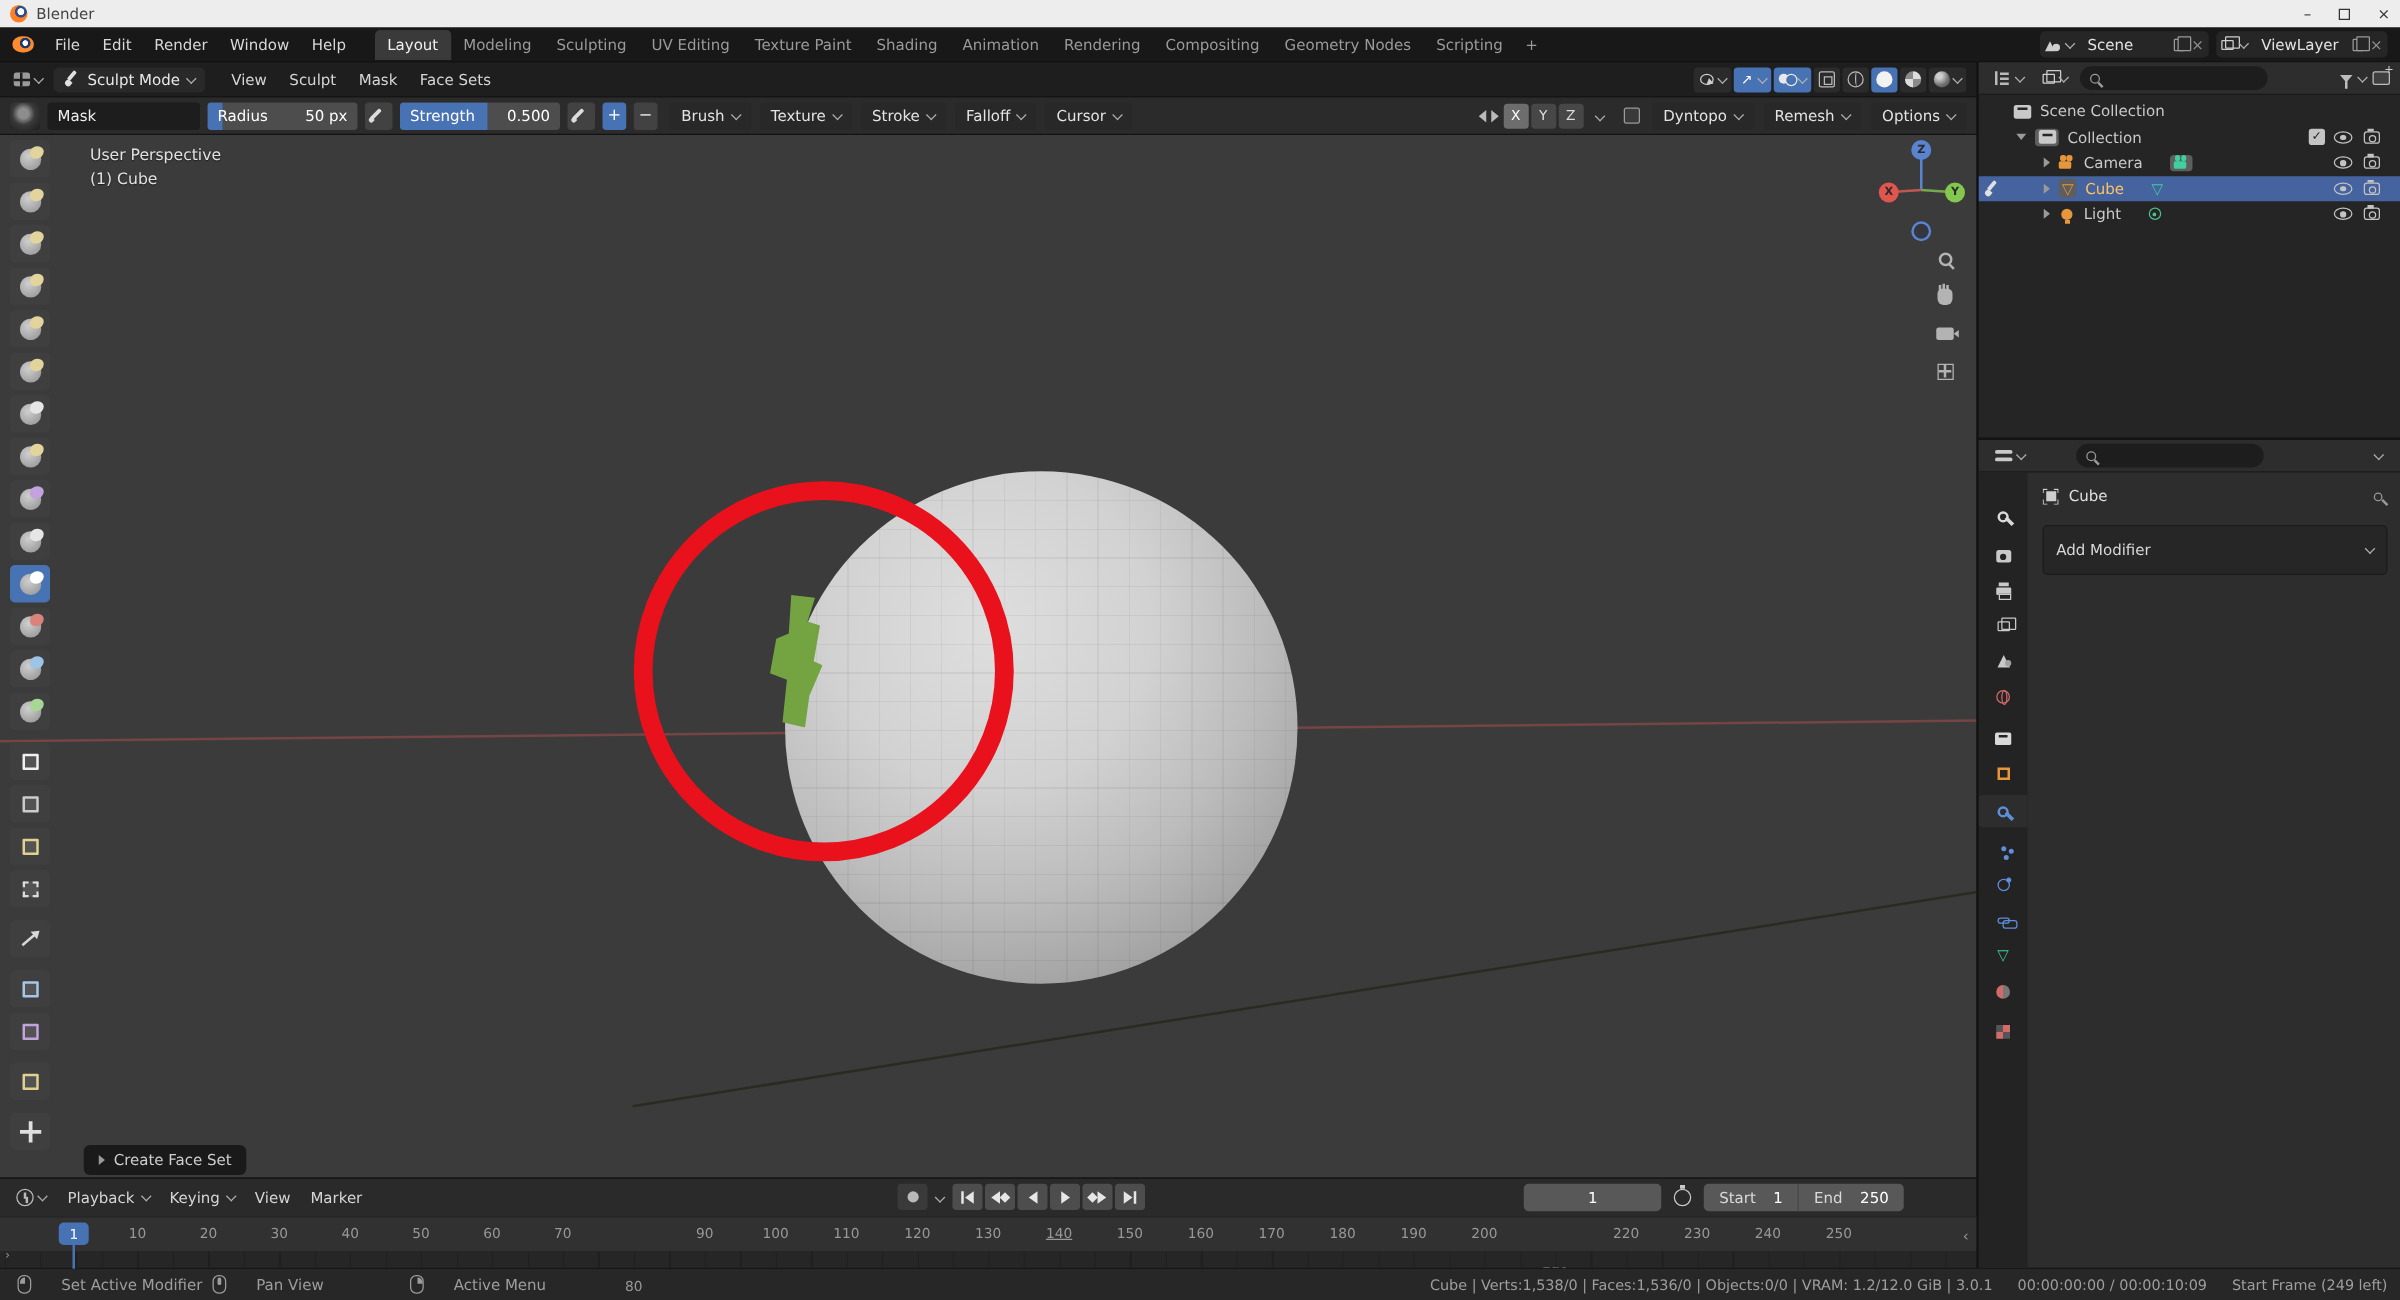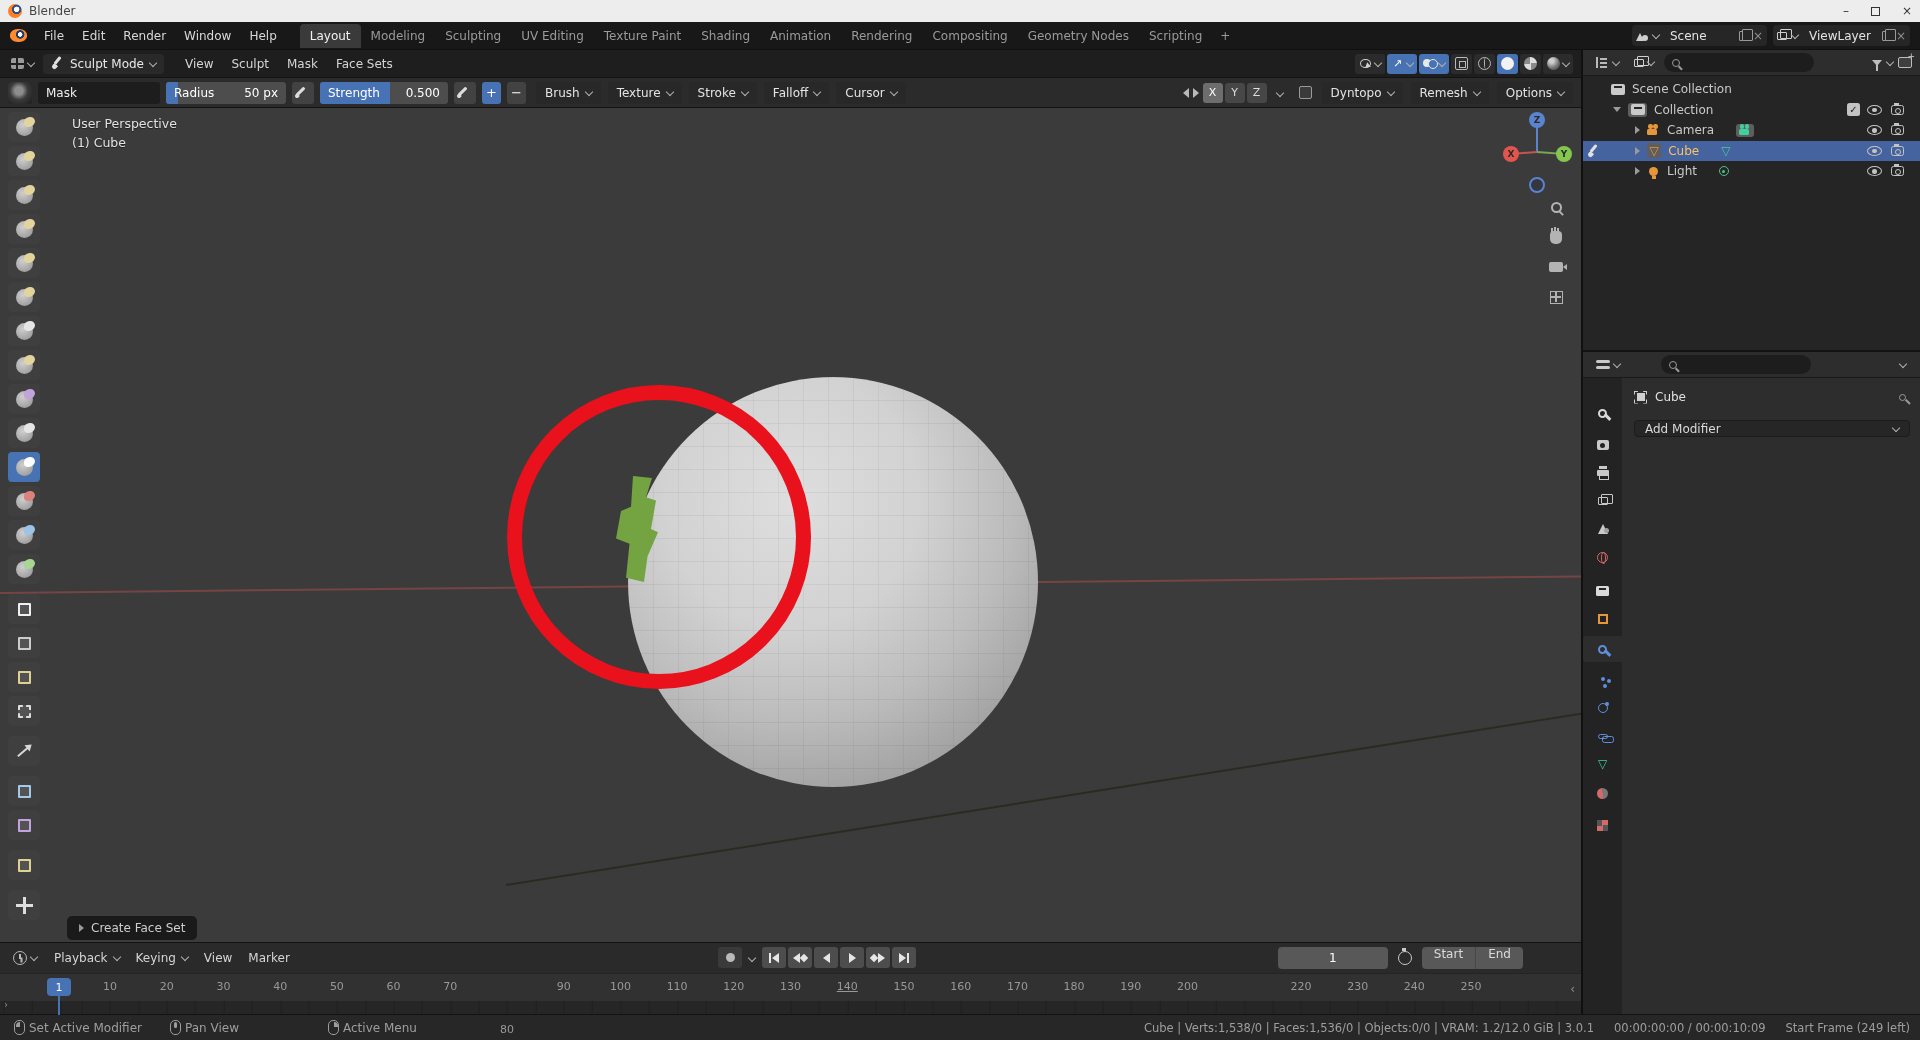--- a/index.html
+++ b/index.html
@@ -142,21 +142,21 @@
   .tt-r{width:0;height:0;border-left:7px solid #e6e6e6;border-top:5px solid transparent;border-bottom:5px solid transparent;}
   .tt-l{width:0;height:0;border-right:7px solid #e6e6e6;border-top:5px solid transparent;border-bottom:5px solid transparent;}
   .tt-bar{width:2.5px;height:10px;background:#e6e6e6;}
   .tt-dia{width:6px;height:6px;background:#e6e6e6;transform:rotate(45deg);}
   .tt-rec{width:9px;height:9px;border-radius:50%;background:#b9b9b9;}
   .tl-fields{position:absolute;right:58px;top:4px;display:flex;gap:6px;align-items:center;}
   .framefield{width:110px;height:22px;background:#585858;border-radius:4px;color:#fff;display:flex;align-items:center;justify-content:center;}
   .i-stopw{width:14px;height:14px;border:1.6px solid #c9c9c9;border-radius:50%;position:relative;margin:0 4px;}
   .i-stopw:before{content:'';position:absolute;left:3.5px;top:-4px;width:4px;height:2.5px;background:#c9c9c9;}
   .se-pill{display:flex;height:22px;background:#585858;border-radius:4px;overflow:hidden;}
-  .se-part{display:flex;align-items:center;gap:14px;padding:0 12px;color:#fff;flex-direction:column;}
+  .se-part{display:flex;align-items:center;gap:14px;padding:0 12px;color:#fff;}
   .se-part + .se-part{border-left:1px solid #474747;}
   .se-part .lab{color:#dadada;}
   .tl-ruler{position:relative;height:28px;background:#313131;border-top:1px solid #242424;}
   .tick{position:absolute;top:6px;transform:translateX(-50%);color:#989898;font-size:11px;}
   .curframe{position:absolute;top:4px;width:24px;height:18px;background:#4772b3;border-radius:4px;color:#fff;display:flex;align-items:center;justify-content:center;transform:translateX(-50%);font-size:11px;}
   .tl-strip{position:relative;height:13px;background:#262626;background-image:repeating-linear-gradient(90deg,#1f1f1f 0 1px,transparent 1px 28.36px);background-position:81.7px 0;}
   .playhead{position:absolute;width:2px;background:#4772b3;}
   .tl-collapse{position:absolute;color:#8f8f8f;font-size:12px;}
 
   
@@ -206,21 +206,21 @@
   .tabstrip{position:absolute;left:0;top:26px;bottom:0;width:39px;background:#232323;}
   .ptab{position:absolute;left:0;width:39px;height:26px;display:flex;align-items:center;justify-content:center;}
   .ptab.active{background:#2d2d2d;border-radius:3px 0 0 3px;}
   .pr-content{position:absolute;left:39px;right:0;top:26px;bottom:0;}
   .crumb{display:flex;align-items:center;gap:8px;padding:12px 10px 0 12px;color:#e0e0e0;}
   .i-objbr{width:13px;height:13px;position:relative;}
   .i-objbr:before{content:'';position:absolute;left:2.5px;top:2.5px;width:8px;height:8px;background:#cfcfcf;}
   .i-objbr:after{content:'';position:absolute;inset:0;border:1.4px solid #cfcfcf;clip-path:polygon(0 0,30% 0,30% 30%,70% 30%,70% 0,100% 0,100% 30%,70% 30%,70% 70%,100% 70%,100% 100%,70% 100%,70% 70%,30% 70%,30% 100%,0 100%,0 70%,30% 70%,30% 30%,0 30%);}
   .i-pin{width:7px;height:7px;border:1.5px solid #9a9a9a;border-radius:50%;position:relative;margin-left:auto;margin-right:4px;}
   .i-pin:after{content:'';position:absolute;left:5px;top:6px;width:6px;height:1.6px;background:#9a9a9a;transform:rotate(45deg);}
-  .addmod{margin:16px 10px 0 12px;height:17px;background:#262626;border:1px solid #1b1b1b;border-radius:4px;display:flex;align-items:center;padding:0 10px;color:#d8d8d8;}
+  .addmod{margin:16px 10px 0 12px;height:40px;background:#262626;border:1px solid #1b1b1b;border-radius:4px;display:flex;align-items:center;padding:0 10px;color:#d8d8d8;}
   .addmod .chv{margin-left:auto;}
   
   .s-wrench{width:9px;height:9px;border:2.6px solid currentColor;border-radius:50%;position:relative;}
   .s-wrench:after{content:'';position:absolute;left:6px;bottom:-5px;width:3px;height:8px;background:currentColor;transform:rotate(-45deg);}
   .s-camback{width:12px;height:10px;background:currentColor;border-radius:2px;position:relative;}
   .s-camback:after{content:'';position:absolute;left:3.5px;top:2.5px;width:5px;height:5px;border-radius:50%;background:#232323;}
   .s-printer{width:12px;height:6px;background:currentColor;border-radius:1px;position:relative;}
   .s-printer:before{content:'';position:absolute;left:2px;top:-4px;width:8px;height:3px;background:currentColor;}
   .s-printer:after{content:'';position:absolute;left:2px;bottom:-4px;width:8px;height:3px;border:1.2px solid currentColor;background:#232323;}
   .s-photos{width:10px;height:8px;border:1.4px solid currentColor;border-radius:1px;position:relative;}
@@ -236,21 +236,21 @@
   .s-orbit{width:10px;height:10px;border:1.5px solid currentColor;border-radius:50%;position:relative;}
   .s-orbit:after{content:'';position:absolute;right:-2px;top:-2px;width:4px;height:4px;border-radius:50%;background:currentColor;}
   .s-link{width:10px;height:5px;border:1.4px solid currentColor;border-radius:2.5px;position:relative;}
   .s-link:after{content:'';position:absolute;left:3px;top:1.5px;width:10px;height:5px;border:1.4px solid currentColor;border-radius:2.5px;}
   .s-tri{font-size:12px;line-height:12px;font-weight:bold;}
   .s-half{width:11px;height:11px;border-radius:50%;background:conic-gradient(from 180deg,currentColor 0 50%,#777 0 100%);}
   .s-checker{width:11px;height:11px;background:conic-gradient(currentColor 0 25%,#555 0 50%,currentColor 0 75%,#555 0);}
 
   
   .statusbar{height:26px;background:#272727;display:flex;align-items:center;padding:0 10px;color:#9e9e9e;border-top:1px solid #131313;gap:8px;}
-  .hint{display:flex;align-items:center;gap:4px;position:absolute;}
+  .hint{display:flex;align-items:center;gap:24px;position:absolute;}
   .mouse{width:11px;height:15px;border:1.4px solid #9d9d9d;border-radius:5px;position:relative;}
   .mouse:after{content:'';position:absolute;background:#9d9d9d;}
   .mouse.lmb:after{left:0.5px;top:0.5px;width:4px;height:5.5px;border-radius:4px 0 0 0;}
   .mouse.mmb:after{left:3px;top:1px;width:2.5px;height:6px;border-radius:2px;}
   .mouse.rmb:after{right:0.5px;top:0.5px;width:4px;height:5.5px;border-radius:0 4px 0 0;}
   .sb-right{margin-left:auto;display:flex;gap:20px;align-items:center;font-size:11.5px;white-space:nowrap;}
 </style>
 </head>
 <body>
 

